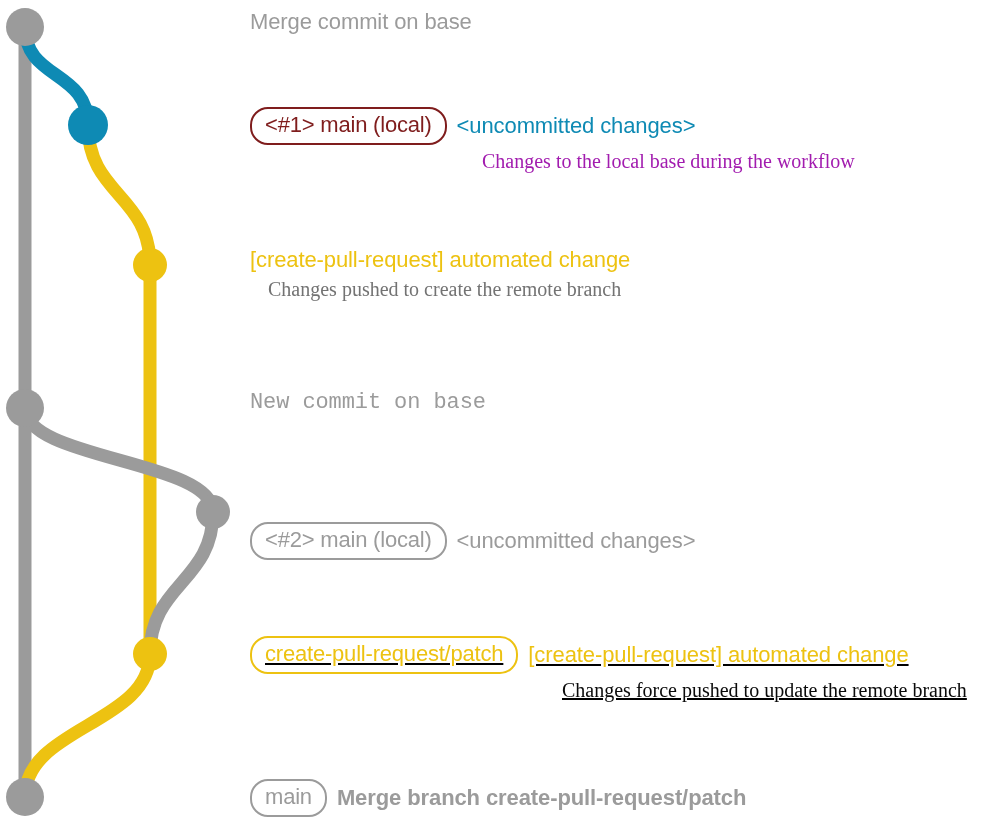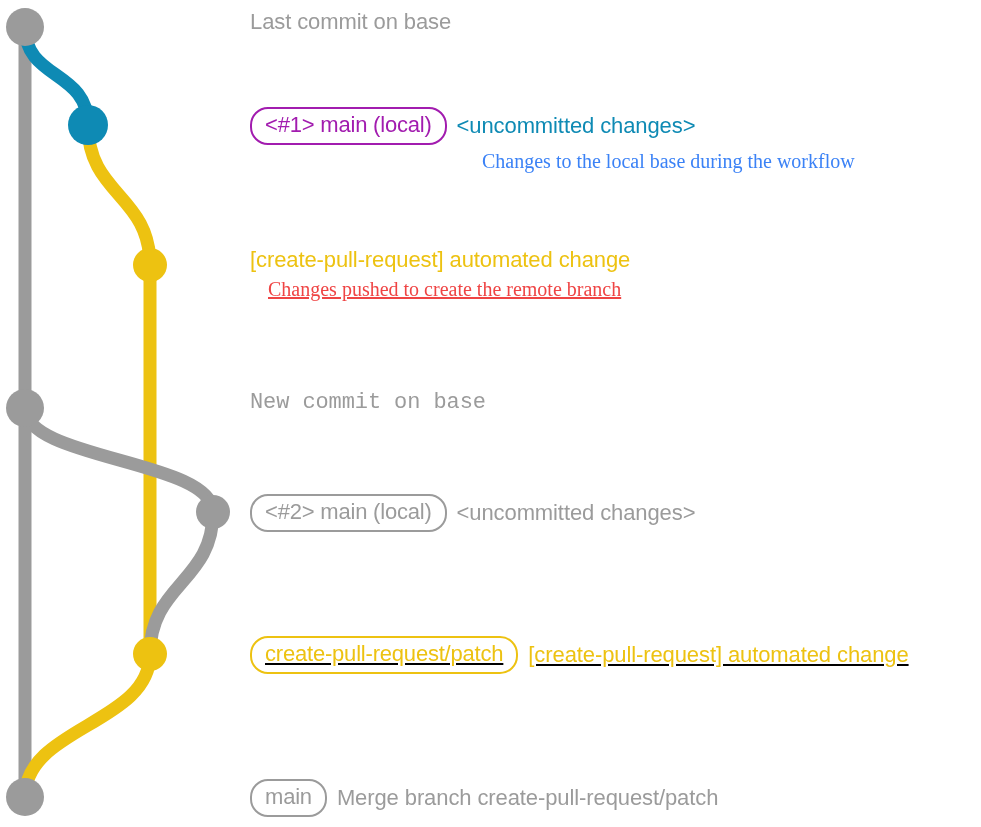--- a/index.html
+++ b/index.html
@@ -91,65 +91,66 @@
       <circle cx="213" cy="512" r="17" fill="#9b9b9b"></circle>
       <circle cx="150" cy="654" r="17" fill="#edc211"></circle>
       <circle cx="25" cy="797" r="19" fill="#9b9b9b"></circle>
     </g>
 </svg>
 
 <div id="rows">
     <div class="row" style="top: 9px;">
       <div class="row-inner">
         <div class="subject-line">
-          <span class="subject" style="color: rgb(155, 155, 155);">Last commit on base</span>
+          <span class="subject" style="color: rgb(155, 155, 155);">Merge commit on base</span>
         </div>
       </div>
     </div>
     <div class="row" style="top: 107px;">
       <div class="row-inner">
         <div class="subject-line">
-          <span class="pill" style="color: #a21caf;">&lt;#1&gt; main (local)</span>
+          <span class="pill" style="color: #7f1d1d;">&lt;#1&gt; main (local)</span>
           <span class="subject" style="color: rgb(14, 138, 180);">&lt;uncommitted changes&gt;</span>
         </div>
-        <div class="desc" style="color: #3b82f6; padding-left: 232px; text-align: center;">Changes to the local base during the workflow</div>
+        <div class="desc" style="color: #a21caf; padding-left: 232px; text-align: center;">Changes to the local base during the workflow</div>
       </div>
     </div>
     <div class="row" style="top: 247px;">
       <div class="row-inner">
         <div class="subject-line">
           <span class="subject" style="color: rgb(237, 194, 17);">[create-pull-request] automated change</span>
         </div>
-        <div class="desc" style="color: #ef4444; padding-left: 18px; text-decoration: underline;">Changes pushed to create the remote branch</div>
+        <div class="desc" style="color: #737373; padding-left: 18px;">Changes pushed to create the remote branch</div>
       </div>
     </div>
     <div class="row" style="top: 390px; font-family: Liberation Mono, monospace;">
       <div class="row-inner">
         <div class="subject-line">
           <span class="subject" style="color: rgb(155, 155, 155);">New commit on base</span>
         </div>
       </div>
     </div>
-    <div class="row" style="top: 494px;">
+    <div class="row" style="top: 522px;">
       <div class="row-inner">
         <div class="subject-line">
           <span class="pill" style="color: rgb(155, 155, 155);">&lt;#2&gt; main (local)</span>
           <span class="subject" style="color: rgb(155, 155, 155);">&lt;uncommitted changes&gt;</span>
         </div>
       </div>
     </div>
     <div class="row" style="top: 636px; text-decoration: underline;">
       <div class="row-inner">
         <div class="subject-line">
           <span class="pill" style="color: rgb(237, 194, 17);">create-pull-request/patch</span>
           <span class="subject" style="color: rgb(237, 194, 17);">[create-pull-request] automated change</span>
         </div>
+        <div class="desc" style="color: rgb(10, 10, 10); padding-left: 312px;">Changes force pushed to update the remote branch</div>
       </div>
     </div>
     <div class="row" style="top: 779px;">
       <div class="row-inner">
         <div class="subject-line">
           <span class="pill" style="color: rgb(155, 155, 155);">main</span>
-          <span class="subject" style="color: rgb(155, 155, 155);">Merge branch create-pull-request/patch</span>
+          <span class="subject" style="color: rgb(155, 155, 155); font-weight: bold;">Merge branch create-pull-request/patch</span>
         </div>
       </div>
     </div>
   </div>
 
 </body></html>

